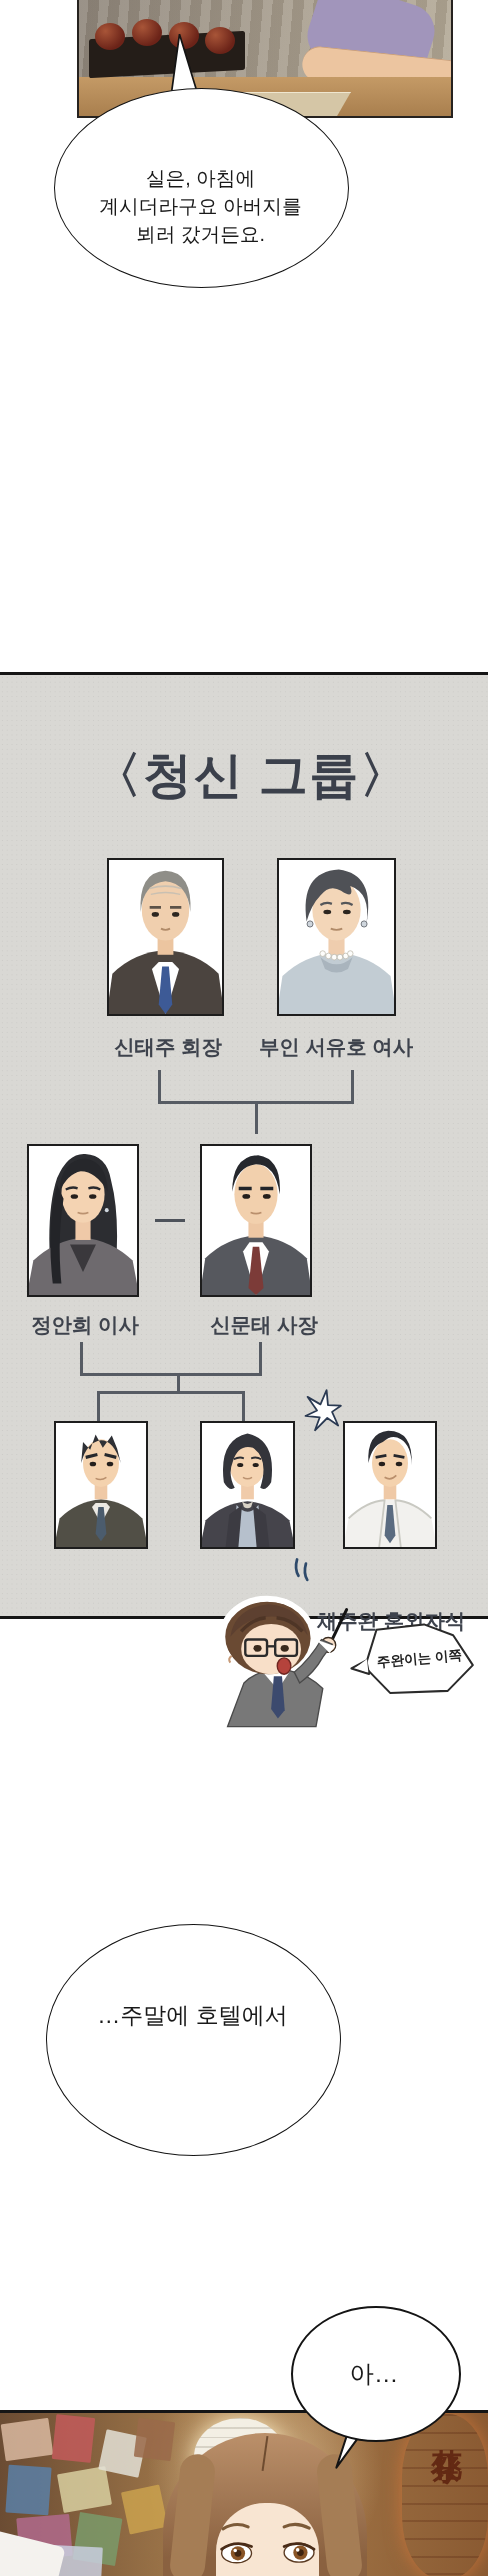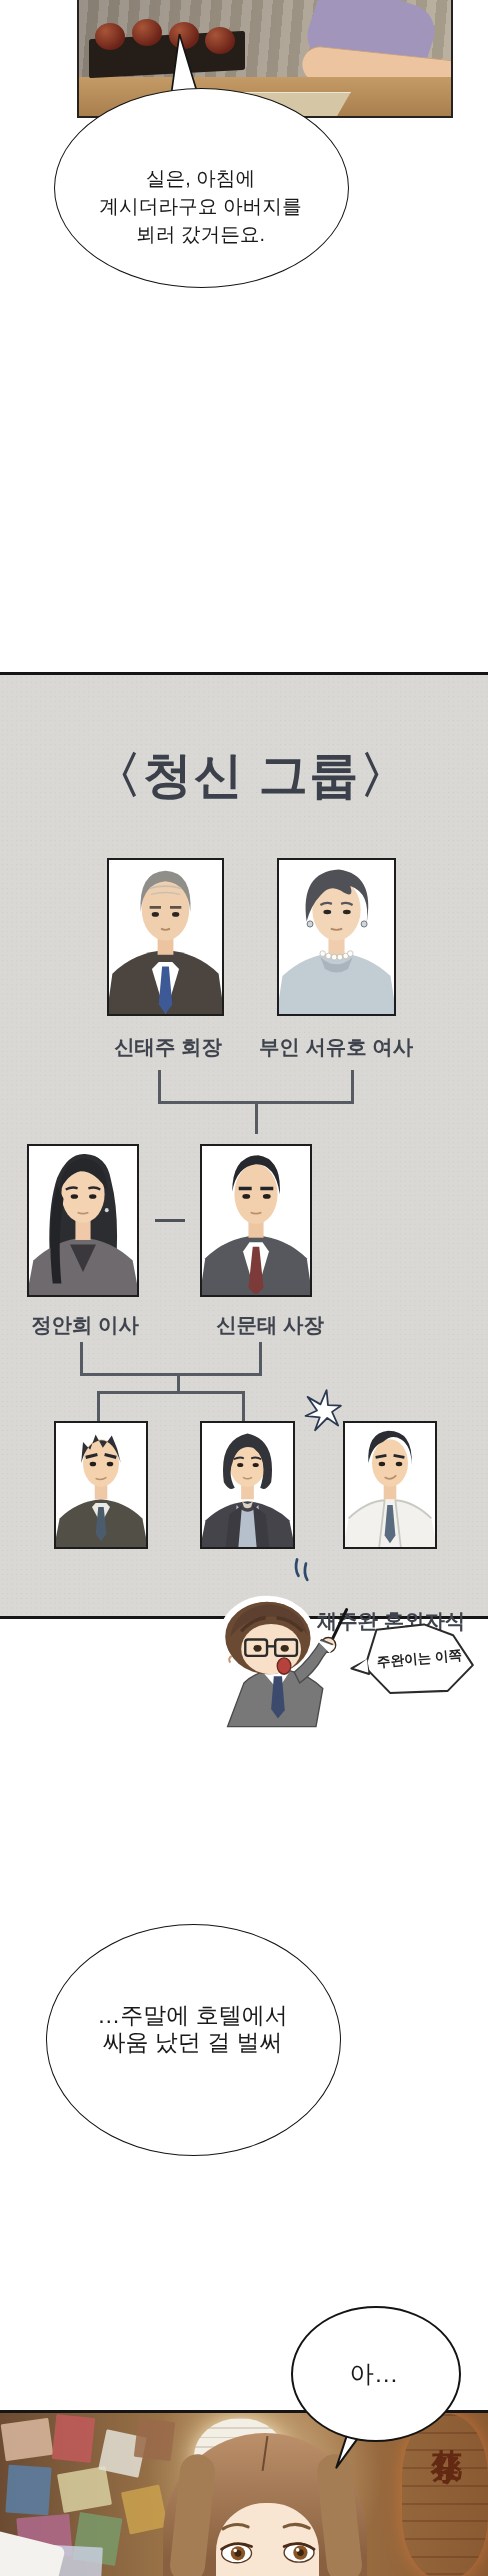--- a/index.html
+++ b/index.html
@@ -186,21 +186,21 @@
         <ellipse cx="50" cy="42" rx="20" ry="26" fill="#f2d0ad"></ellipse>
         <path d="M28,40 Q28,9 52,8 Q74,11 72,42 Q68,16 50,16 Q32,18 28,40 Z" fill="#26282d"></path>
         <path d="M34,37 h12 M54,37 h12" stroke="#23252a" stroke-width="3"></path>
         <ellipse cx="41" cy="44" rx="3.6" ry="2.1" fill="#241f1c"></ellipse>
         <ellipse cx="60" cy="44" rx="3.6" ry="2.1" fill="#241f1c"></ellipse>
         <path d="M45,58 q5,2 10,0" stroke="#b98f6c" stroke-width="1.5" fill="none"></path>
       </svg>
     </div>
     <div class="m-dash"></div>
     <div class="nlabel" style="left:85px;top:636px">정안희 이사</div>
-    <div class="nlabel" style="left:270px;top:636px">신문태 사장</div>
+    <div class="nlabel" style="left:264px;top:636px">신문태 사장</div>
 
     <div class="cline" style="left:80px;top:667px;width:2.7px;height:34px"></div>
     <div class="cline" style="left:259px;top:667px;width:2.7px;height:34px"></div>
     <div class="cline" style="left:80px;top:698px;width:181px;height:2.7px"></div>
     <div class="cline" style="left:177px;top:698px;width:2.7px;height:20.4px"></div>
     <div class="cline" style="left:97px;top:716px;width:147px;height:2.7px"></div>
     <div class="cline" style="left:97px;top:716px;width:2.7px;height:31px"></div>
     <div class="cline" style="left:242px;top:716px;width:2.7px;height:31px"></div>
 
     <div class="frame" style="left:54px;top:746px;width:94px;height:128px">
@@ -292,21 +292,20 @@
   <svg class="balloon" viewBox="0 0 190 115">
     <polygon points="39,13 109,5 152,21 181,65 144,103 59,106 22,68" fill="#ffffff" stroke="#2b2b2b" stroke-width="3" stroke-linejoin="round"></polygon>
     <polygon points="24,58 2,70 28,78" fill="#ffffff" stroke="#2b2b2b" stroke-width="3" stroke-linejoin="round"></polygon>
     <polygon points="25,56 8,69 27,76" fill="#ffffff"></polygon>
   </svg>
   <div class="balloon-label">주완이는 이쪽</div>
 
   <div class="bubble" style="left:46px;top:1924px;width:293px;height:230px"></div>
   <div class="bubble-text b2-text" style="left:46px;top:2002px;width:293px">
     <div>…주말에 호텔에서</div>
-    <div>싸움 났던 걸 벌써</div>
   </div>
 
   <div class="bottom-photo">
     <div class="glow"></div>
     <div class="collage">
       <div class="scrap" style="left:2.7px;top:8.1px;width:48px;height:37px;background:#d9b9a0;transform:rotate(-8deg)"></div>
       <div class="scrap" style="left:54px;top:2.7px;width:39px;height:45px;background:#c25b5b;transform:rotate(6deg)"></div>
       <div class="scrap" style="left:6.8px;top:53px;width:43px;height:48px;background:#5b7fa6;transform:rotate(4deg)"></div>
       <div class="scrap" style="left:60px;top:57px;width:49px;height:39px;background:#d8cfa0;transform:rotate(-10deg)"></div>
       <div class="scrap" style="left:102px;top:20.4px;width:41px;height:41px;background:#e3e0d6;transform:rotate(12deg)"></div>

